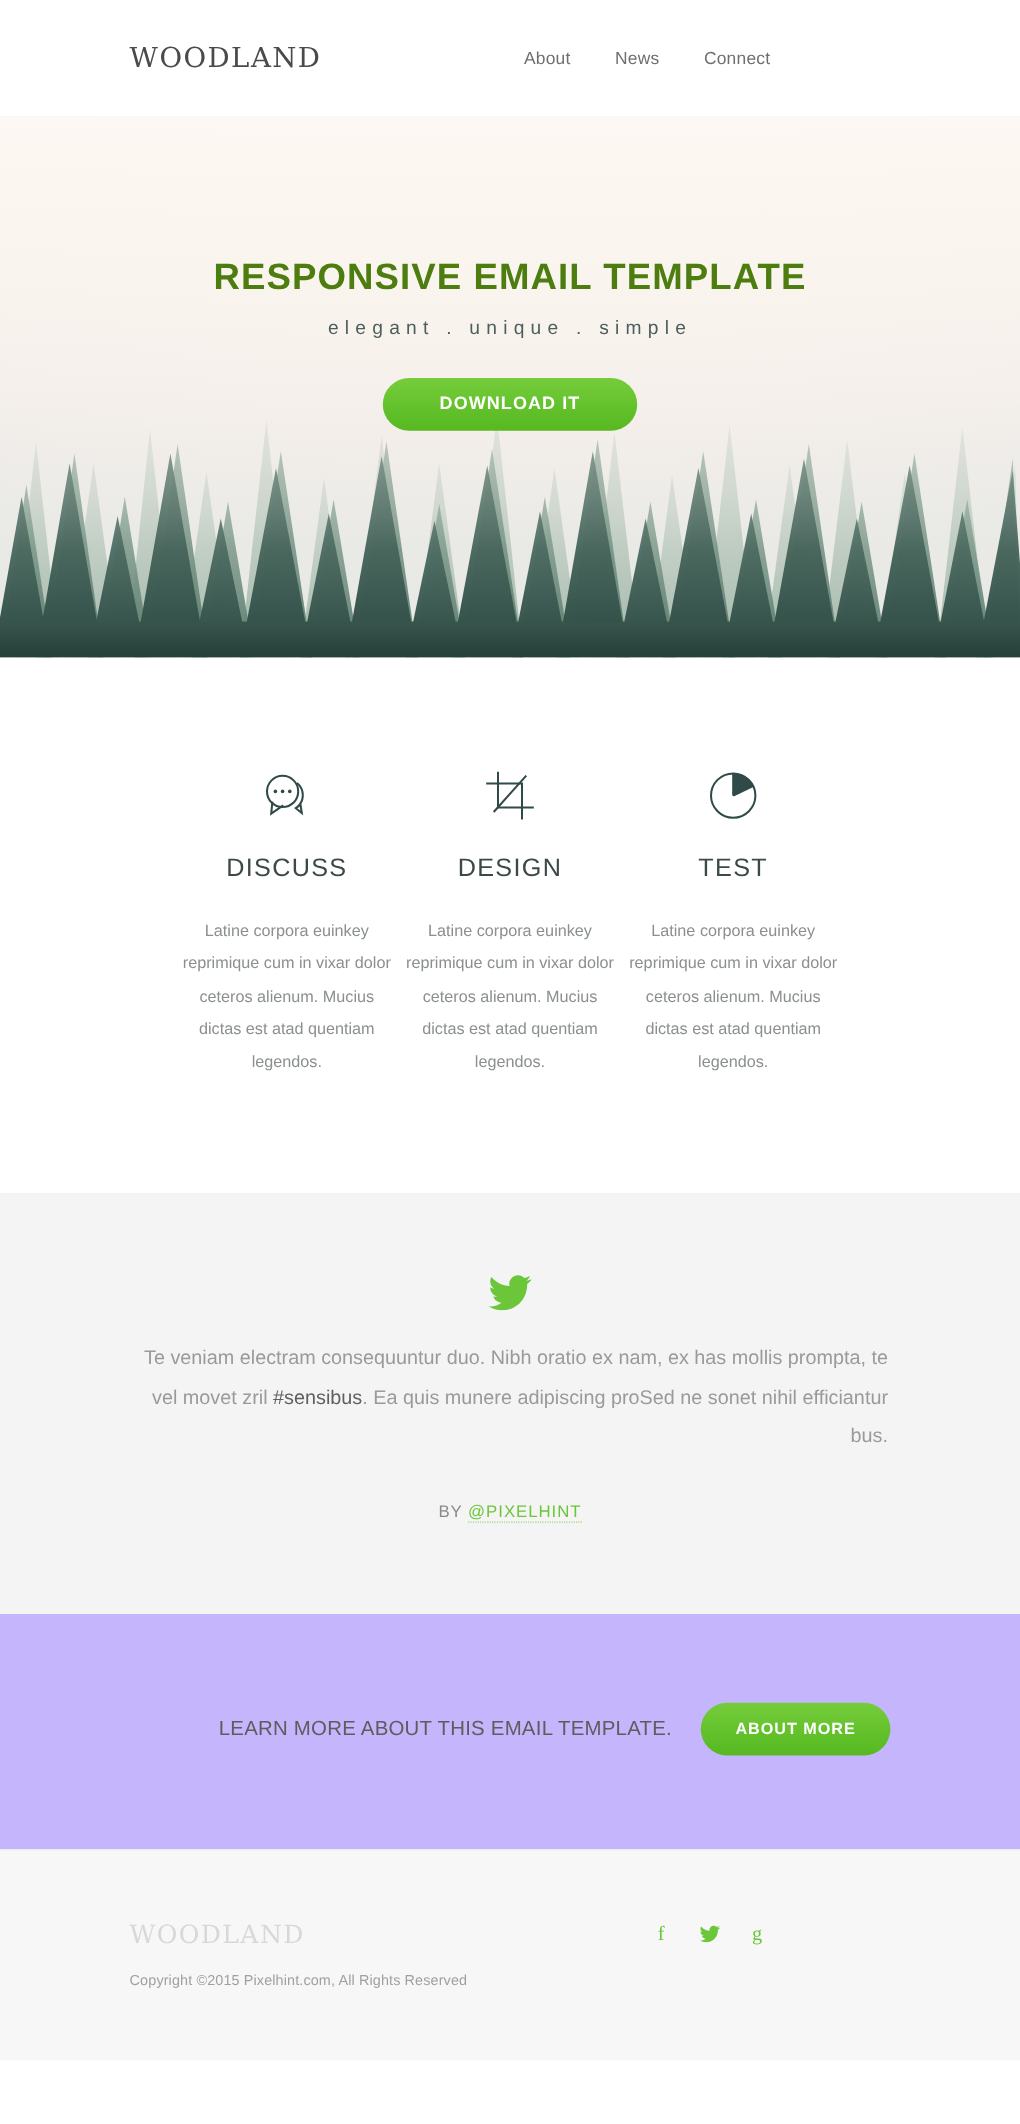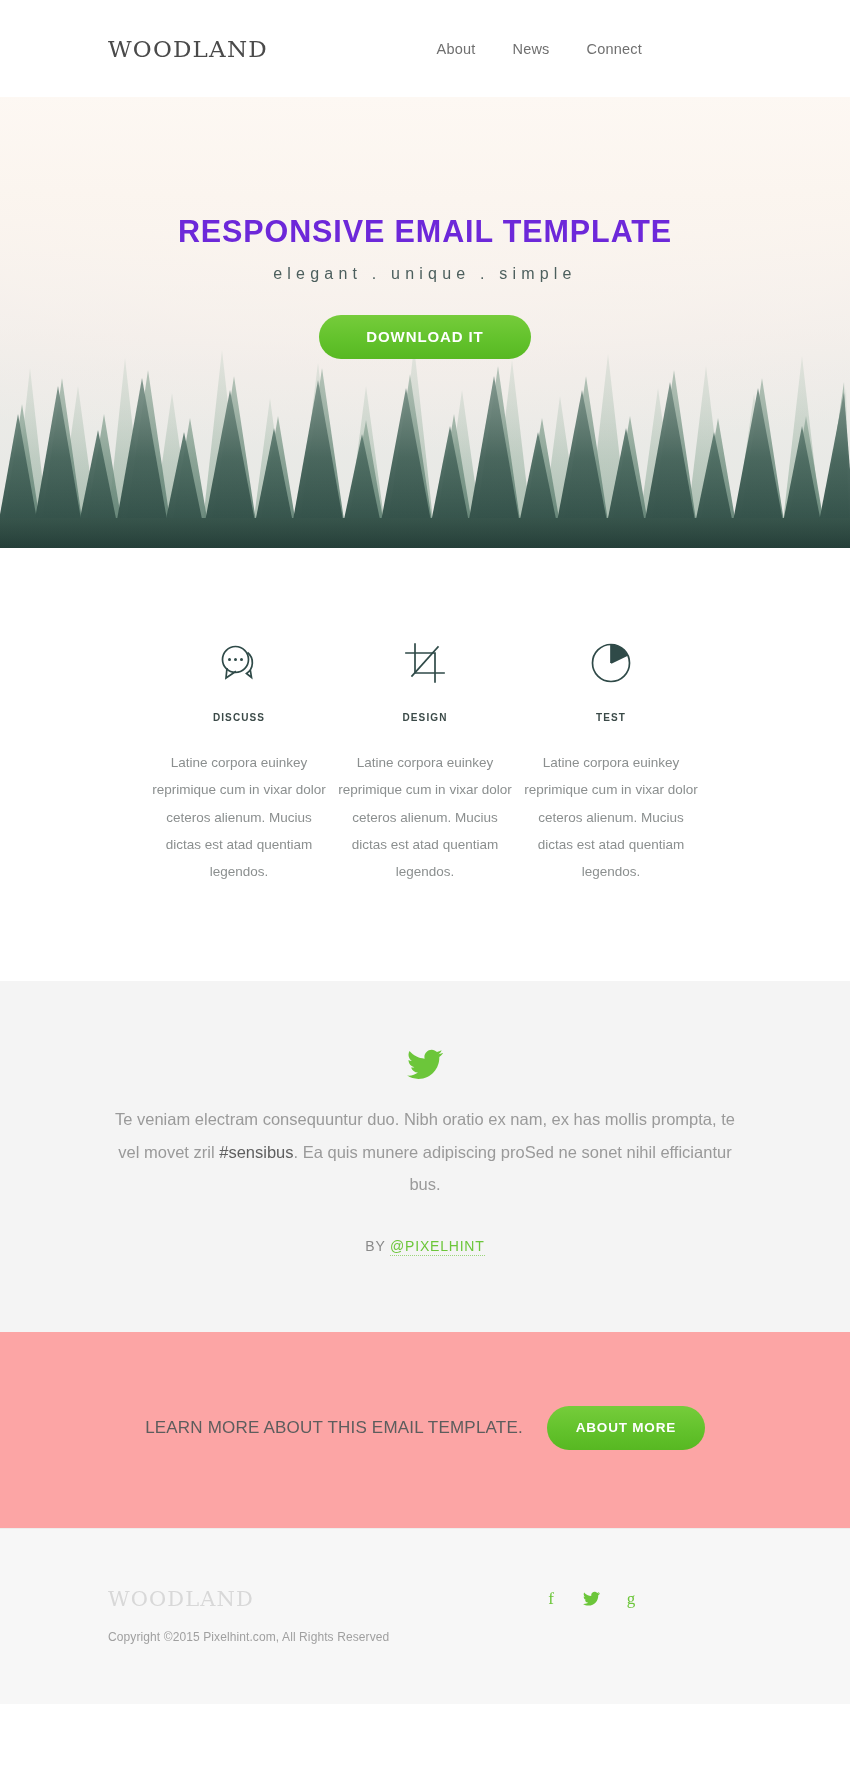--- a/index.html
+++ b/index.html
@@ -75,21 +75,21 @@
   }
   .hero-content {
     position: absolute;
     left: 0; right: 0; top: 118px;
     text-align: center;
     z-index: 5;
   }
   .hero-title {
     font-size: 30.5px;
     font-weight: 700;
-    color: #6d28d9;
+    color: #4d7c0f;
     letter-spacing: 0.9px;
     line-height: 1.1;
   }
   .hero-sub {
     margin-top: 16px;
     font-size: 16px;
     color: #4c5f5d;
     letter-spacing: 5.2px;
     font-weight: 400;
   }
@@ -128,22 +128,22 @@
   .feature-col + .feature-col { margin-left: 0; }
   .feature-icon {
     height: 46px;
     display: flex;
     align-items: center;
     justify-content: center;
     margin-bottom: 26px;
   }
   .feature-icon svg { display: block; }
   .feature-title {
-    font-size: 10px;
-    font-weight: 700;
+    font-size: 21px;
+    font-weight: 400;
     color: #3b4a48;
     letter-spacing: 1.1px;
     margin-bottom: 26px;
     margin-top: 18px;
   }
   .feature-text {
     font-size: 13.5px;
     line-height: 2.02;
     color: #8b8f8f;
     font-weight: 400;
@@ -155,42 +155,43 @@
     text-align: center;
     padding: 68px 110px 78px 110px;
   }
   .tweet-bird { margin-bottom: 24px; }
   .tweet-bird svg { display: block; margin: 0 auto; }
   .tweet-text {
     font-size: 16.5px;
     line-height: 1.95;
     color: #9a9a9a;
     font-weight: 400;
+    text-align: right;
   }
   .tweet-text .hashtag { color: #5f5f5f; }
   .tweet-by {
     margin-top: 38px;
     font-size: 14px;
     color: #8a8a8a;
     letter-spacing: 0.8px;
   }
   .tweet-handle {
     color: #6cc63a;
     text-decoration: none;
     border-bottom: 1px dotted #9bd67a;
     padding-bottom: 1px;
   }
 
   
   .cta-section {
-    background: #fca5a5;
+    background: #c4b5fd;
     padding: 74px 108px 78px 108px;
     display: flex;
     align-items: center;
-    justify-content: center;
+    justify-content: flex-end;
     gap: 24px;
   }
   .cta-text {
     font-size: 17px;
     color: #5d5d5d;
     letter-spacing: 0.2px;
     font-weight: 400;
     white-space: nowrap;
   }
   .cta-btn {

